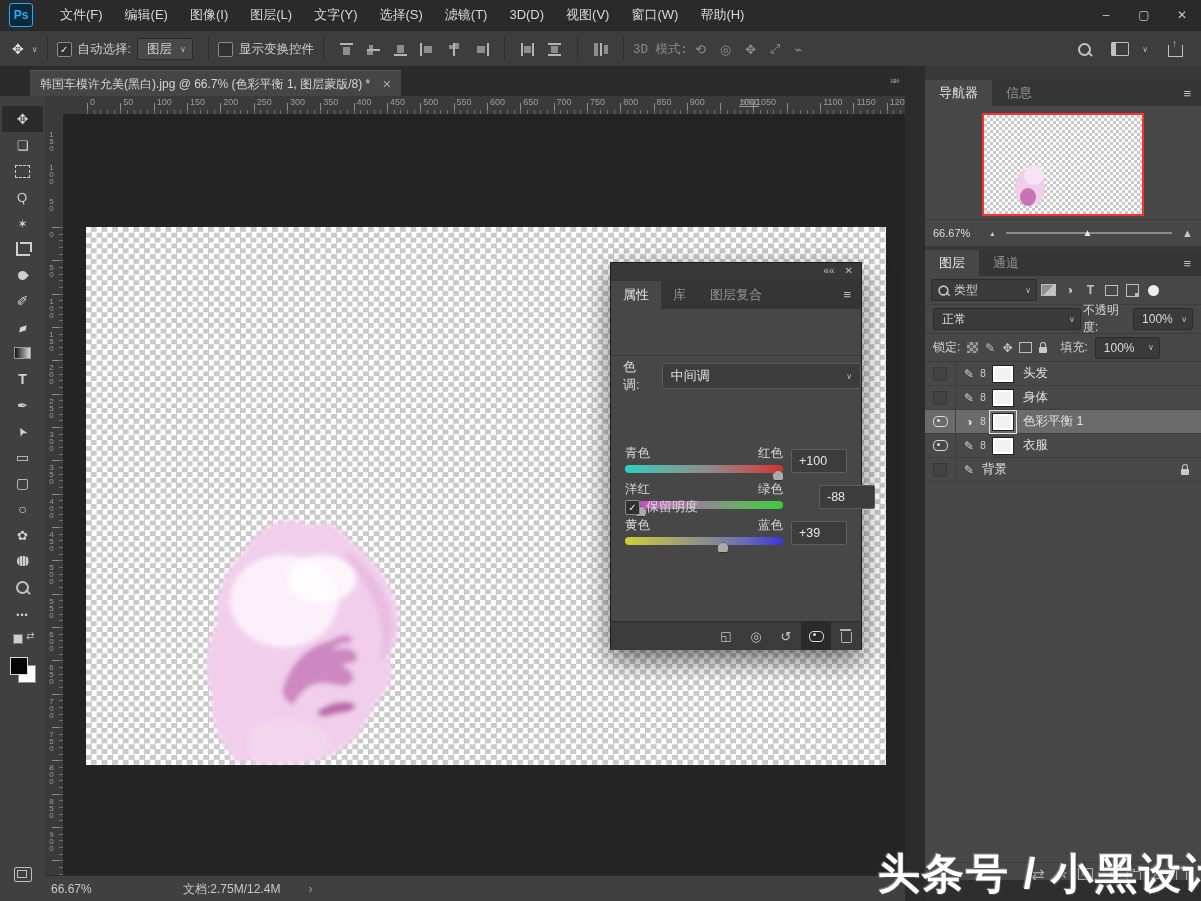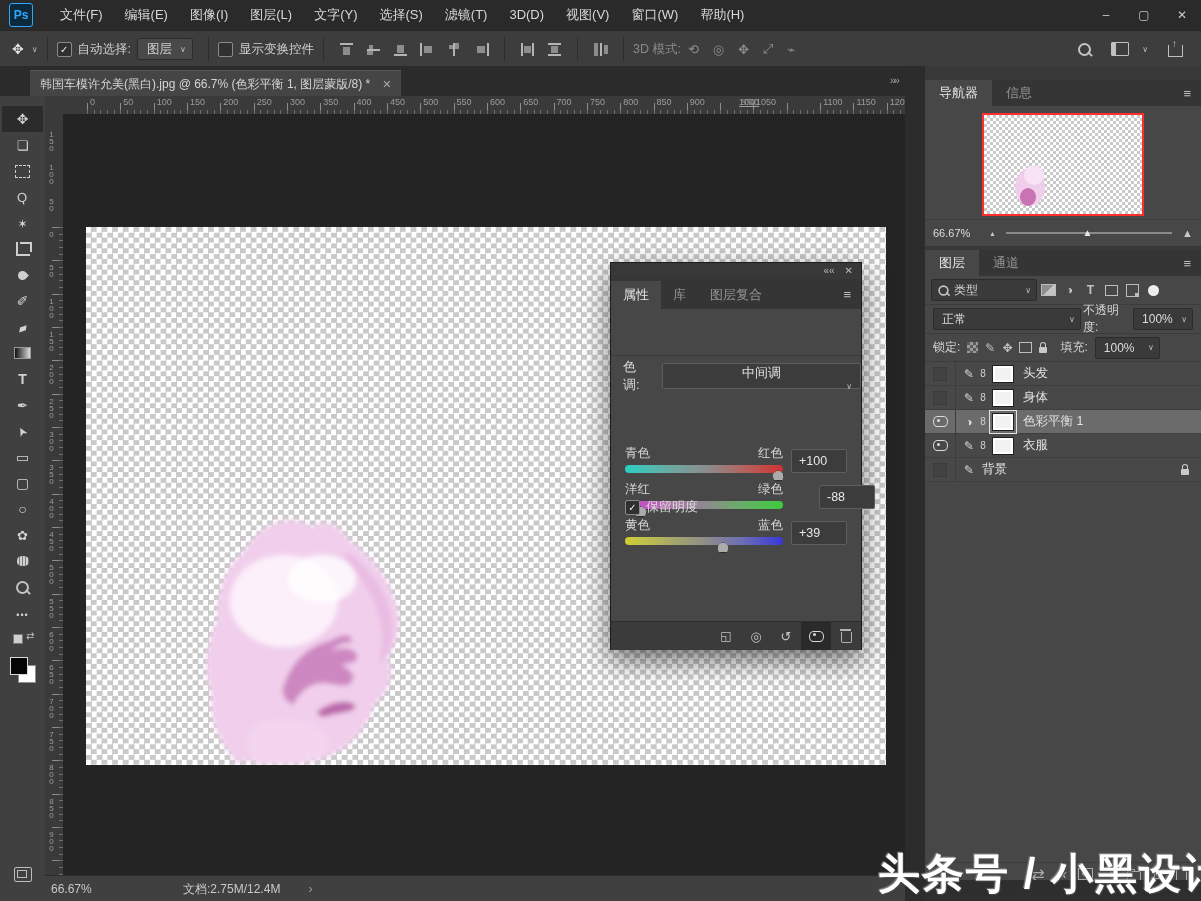--- a/index.html
+++ b/index.html
@@ -37,21 +37,21 @@
   .a-hc{background-image:linear-gradient(#c9c9c9,#c9c9c9),linear-gradient(#9b9b9b,#9b9b9b),linear-gradient(#9b9b9b,#9b9b9b);
         background-size:2px 13px,10px 4px,6px 4px;background-position:6px 0,2px 2px;}
   .a-right{background-image:linear-gradient(#c9c9c9,#c9c9c9),linear-gradient(#9b9b9b,#9b9b9b);
            background-size:2px 13px,8px 7px;background-position:13px 0,3px 3px;}
   .d-v{background-image:linear-gradient(#c9c9c9,#c9c9c9),linear-gradient(#c9c9c9,#c9c9c9),linear-gradient(#9b9b9b,#9b9b9b);
        background-size:2px 13px,2px 13px,7px 7px;background-position:1px 0,12px 0,4px 3px;}
   .d-h{background-image:linear-gradient(#c9c9c9,#c9c9c9),linear-gradient(#c9c9c9,#c9c9c9),linear-gradient(#9b9b9b,#9b9b9b);
        background-size:13px 2px,13px 2px,7px 7px;background-position:1px 0,1px 11px,4px 3px;}
   .d-sp{background-image:linear-gradient(#9b9b9b,#9b9b9b),linear-gradient(#c9c9c9,#c9c9c9),linear-gradient(#9b9b9b,#9b9b9b);
         background-size:4px 13px,2px 13px,4px 9px;background-position:1px 0,7px 0,11px 2px;}
-  .dim{color:#8b8b8b;}
+  .dim{color:#8b8b8b;font-family:Liberation Mono, monospace;}
   .optic{font-size:13px;color:#8f8f8f;margin:0 7px;}
   .mag{position:relative;width:9px;height:9px;border:2px solid #c4c4c4;border-radius:50%;display:inline-block;}
   .mag::after{content:"";position:absolute;left:7px;top:8px;width:6px;height:2px;background:#c4c4c4;transform:rotate(45deg);}
   .wsic{width:16px;height:12px;border:1px solid #c0c0c0;border-radius:1px;display:inline-block;
         box-shadow:inset 4px 0 0 #c0c0c0;}
   .shareic{position:relative;width:13px;height:11px;border:1px solid #c0c0c0;border-top:none;display:inline-block;margin-top:4px;}
   .shareic::before{content:"↑";position:absolute;left:3px;top:-7px;font-size:10px;color:#c0c0c0;}
   
   .tabbar{left:0;top:66px;width:905px;height:30px;background:#2b2b2b;}
   .doctab{position:absolute;left:30px;top:4px;height:26px;background:#454545;display:flex;align-items:center;
@@ -188,21 +188,21 @@
   .adjrow{position:absolute;left:0;top:54px;width:100%;height:30px;display:flex;align-items:center;}
   .adjbadge{width:30px;height:24px;background:#2b2b2b;border-radius:2px;margin-left:10px;display:flex;align-items:center;justify-content:center;}
   .maskbadge{width:26px;height:24px;background:#2b2b2b;border-radius:2px;margin-left:6px;display:flex;align-items:center;justify-content:center;}
   .maskinner{position:relative;width:16px;height:13px;background:#9a9a9a;border-radius:2px;}
   .maskinner::after{content:"";position:absolute;left:4px;top:2.5px;width:8px;height:8px;border-radius:50%;background:#e4e4e4;}
   .adjtitle{margin-left:12px;font-size:13px;color:#e2e2e2;}
   .propsep{position:absolute;left:0;top:92px;width:100%;height:1px;background:#3a3a3a;}
   .tonerow{position:absolute;left:0;top:100px;width:100%;height:26px;display:flex;align-items:center;font-size:13px;}
   .tonelabel{margin-left:12px;color:#d9d9d9;}
   .toneselect{margin-left:10px;width:186px;height:24px;background:#3c3c3c;border:1px solid #5e5e5e;border-radius:2px;
-              display:flex;align-items:center;padding:0 8px;color:#e0e0e0;flex-direction:column;}
+              display:flex;align-items:center;padding:0 8px;color:#e0e0e0;}
   .toneselect .chev{margin-left:auto;}
   .sgroup{position:absolute;left:0;width:100%;}
   .slabels{position:absolute;left:14px;width:158px;display:flex;justify-content:space-between;font-size:12.5px;color:#d9d9d9;}
   .strack{position:absolute;left:14px;width:158px;height:8px;border-radius:4px;}
   .tr-cr{background:linear-gradient(90deg,#2bd0c4 0%,#6aaaa2 28%,#8c8c8c 52%,#b5625e 76%,#d03232 100%);}
   .tr-mg{background:linear-gradient(90deg,#d23ed0 0%,#a877a6 30%,#8c8c8c 52%,#64b264 76%,#3ecb3e 100%);}
   .tr-yb{background:linear-gradient(90deg,#cfcf35 0%,#a8a86a 30%,#8c8c8c 52%,#6a6ab8 76%,#3737d8 100%);}
   .cb-thumb{position:absolute;width:12px;height:11px;background:#ababab;border:1px solid #2e2e2e;box-sizing:border-box;
             clip-path:polygon(50% 0,100% 42%,82% 100%,18% 100%,0 42%);}
   .valbox{position:absolute;left:180px;width:56px;height:24px;background:#3c3c3c;border:1px solid #5e5e5e;border-radius:2px;

